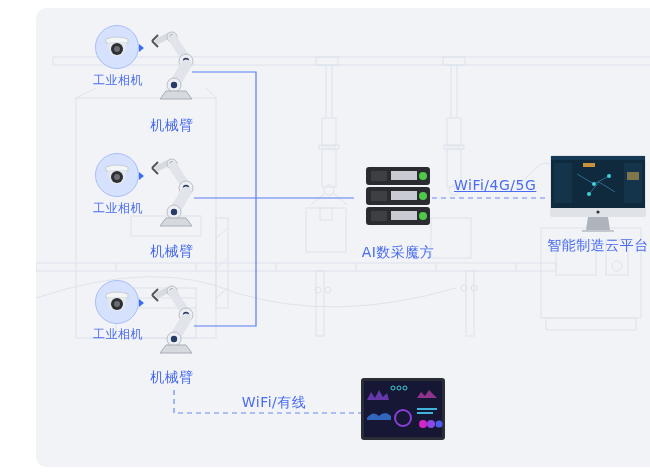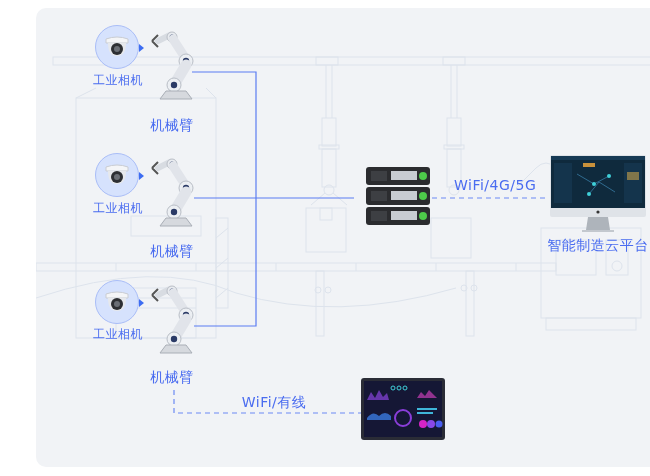--- a/index.html
+++ b/index.html
@@ -184,22 +184,23 @@
         <circle cx="59" cy="30" r="4" fill="#4dc94a"></circle>
       </g>
       <g>
         <rect x="2" y="41" width="64" height="18" rx="3" fill="#2b2c2f"></rect>
         <rect x="7" y="45" width="16" height="10" fill="#3d3f43"></rect>
         <rect x="27" y="45" width="26" height="9" fill="#c8ccd2"></rect>
         <circle cx="59" cy="50" r="4" fill="#4dc94a"></circle>
       </g>
     </svg>
   </div>
-
-  <div class="label" style="left:418px;top:169px;width:80px;">WiFi/4G/5G</div>
+  <div class="label" style="left:316px;top:236px;width:92px;">AI数采魔方</div>
+
+  <div class="label" style="left:418px;top:169px;width:80px;text-decoration:underline;">WiFi/4G/5G</div>
 
   <div class="node" style="left:513px;top:146px;">
     <svg width="98" height="80" viewBox="0 0 98 80">
       <rect x="1" y="1" width="96" height="62" rx="2" fill="#dfe3e8"></rect>
       <rect x="2" y="2" width="94" height="52" fill="#0f2a3d"></rect>
       <rect x="2" y="2" width="94" height="4" fill="#163a55"></rect>
       <rect x="5" y="9" width="18" height="40" fill="#14344c"></rect>
       <rect x="75" y="9" width="18" height="40" fill="#14344c"></rect>
       <path d="M28 20 L45 30 L60 22 M40 40 L50 28 L66 38" stroke="#2f6b8f" stroke-width="1" fill="none"></path>
       <circle cx="45" cy="30" r="2" fill="#3fd0d9"></circle>

